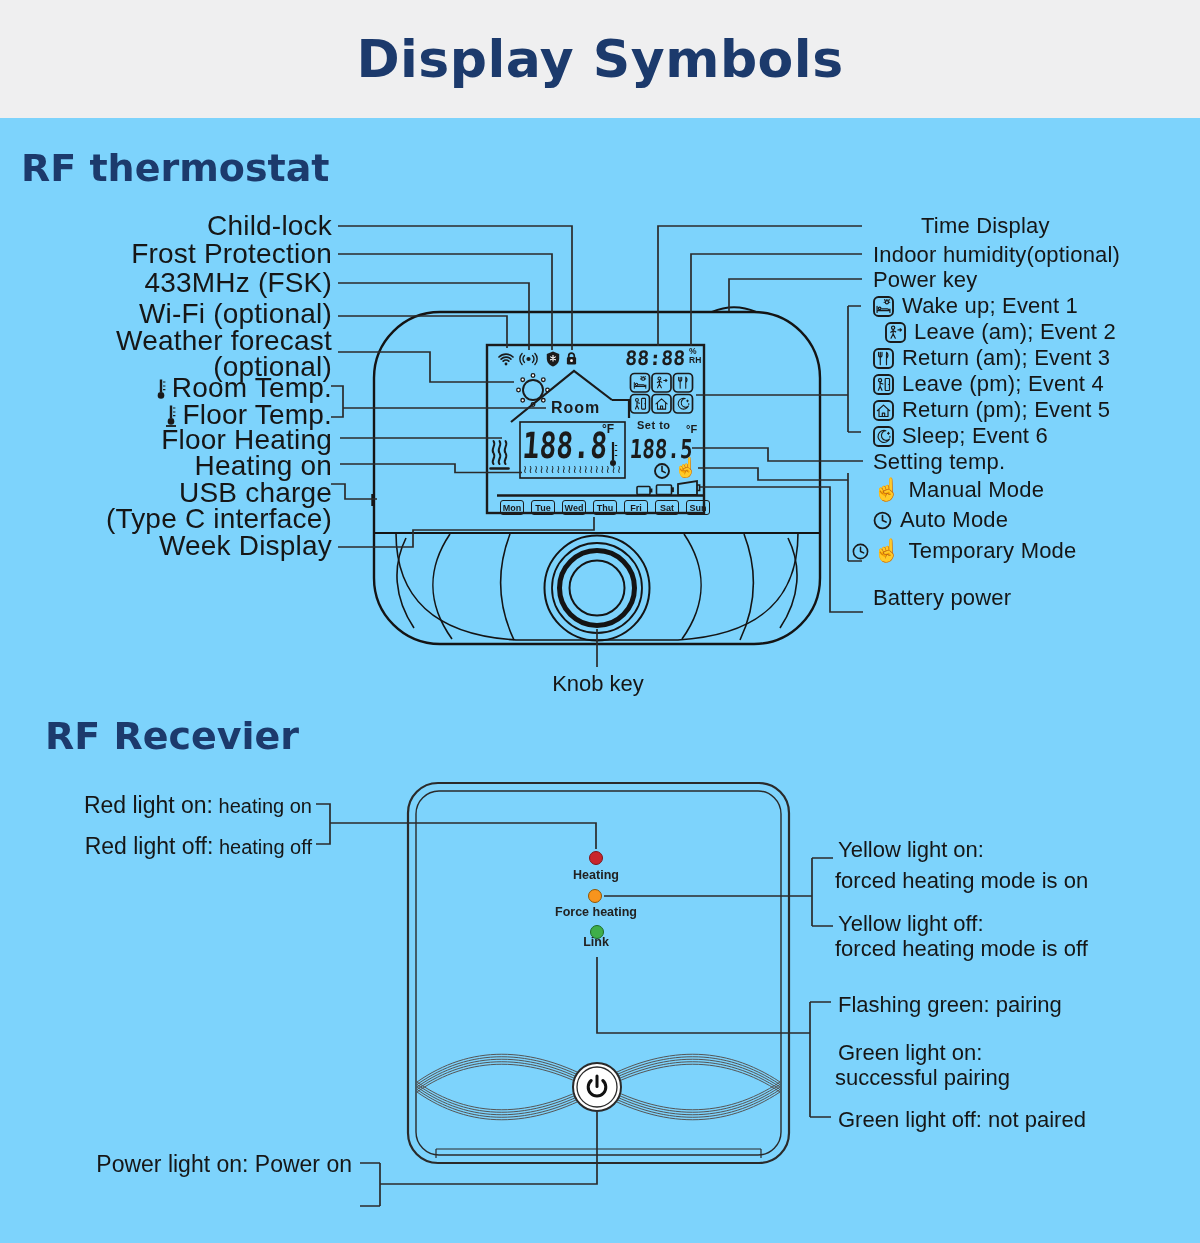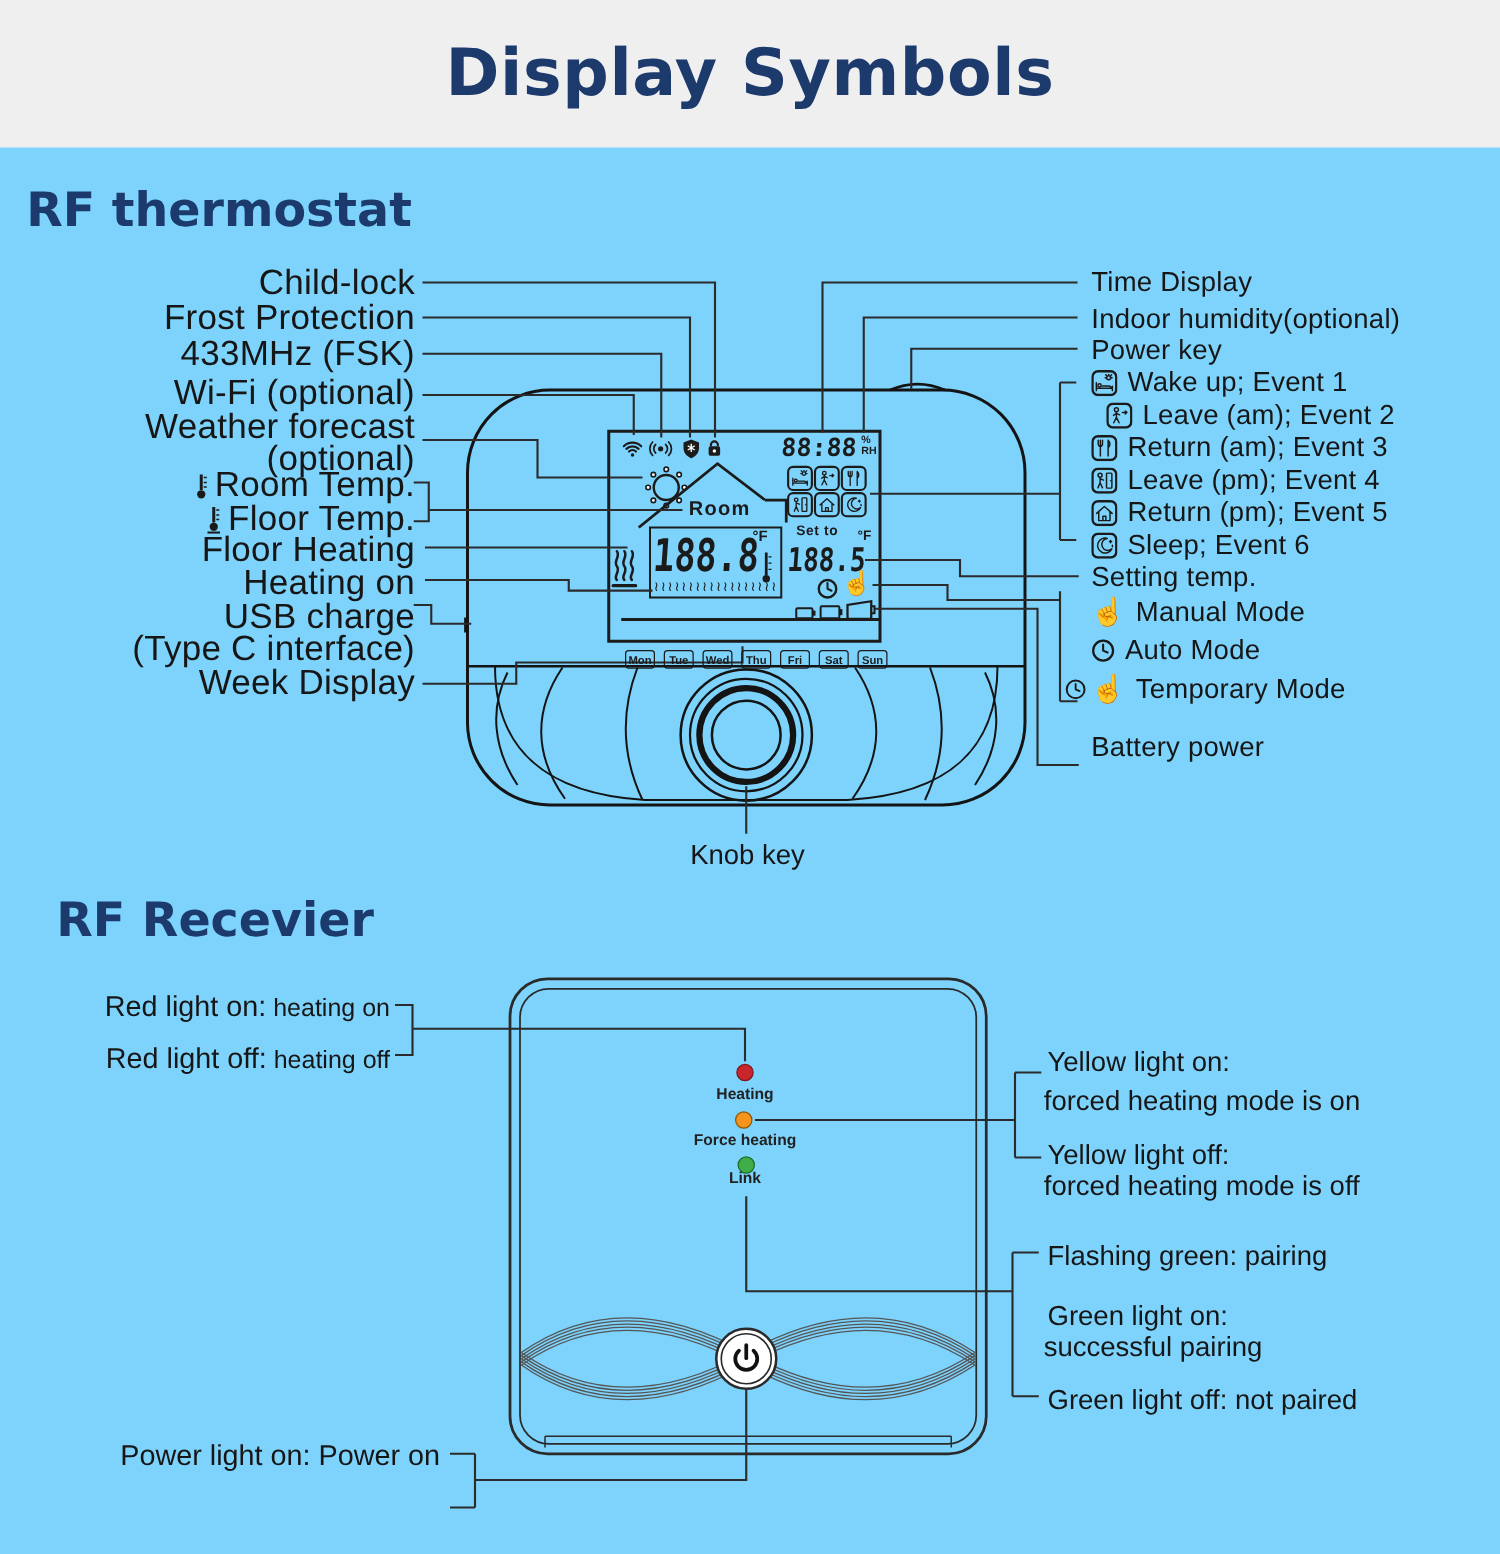--- a/index.html
+++ b/index.html
@@ -13,21 +13,21 @@
   .txt{position:absolute;z-index:2;white-space:nowrap;}
   .llab{position:absolute;z-index:2;right:868px;font-size:28px;letter-spacing:0.2px;white-space:nowrap;
         display:flex;justify-content:flex-end;align-items:center;gap:5px;height:24px;}
   .rlab{position:absolute;z-index:2;left:873px;font-size:22px;letter-spacing:0.2px;white-space:nowrap;
         display:flex;align-items:center;gap:8px;height:24px;}
   .rlab .evbox{flex:0 0 auto;}
   .handglyph{font-size:22px;line-height:20px;}
   .seg{font-family:"DejaVu Sans Mono",monospace;font-weight:bold;color:#1b1b1b;
        transform-origin:left top;}
   .lcdtext{position:absolute;z-index:2;color:#1b1b1b;}
-  .weekrow{position:absolute;z-index:2;left:500px;top:520px;width:198px;display:flex;gap:7px;}
+  .weekrow{position:absolute;z-index:2;left:500px;top:500px;width:198px;display:flex;gap:7px;}
   .daybox{flex:0 0 auto;width:22px;height:13px;border:1.8px solid #1b1b1b;border-radius:3px;
           font-size:9px;font-weight:bold;display:flex;align-items:center;justify-content:center;color:#1b1b1b;}
   .ledlab{position:absolute;z-index:2;left:596px;transform:translateX(-50%);font-size:12.5px;font-weight:bold;color:#222;}
   .rcvlab-r{position:absolute;z-index:2;left:838px;font-size:22px;white-space:nowrap;}
   .rcvlab-l{position:absolute;z-index:2;right:888px;font-size:22px;white-space:nowrap;text-align:left;}
   .rcvlab-pwr{position:absolute;z-index:2;right:848px;font-size:23px;white-space:nowrap;text-align:right;}
   .mix-big{font-size:23px;}
   .mix-small{font-size:20px;}
 </style>
 </head>
@@ -299,21 +299,21 @@
   <div class="llab" style="top:481px;">
       <span>USB charge</span>
     </div>
   <div class="llab" style="top:507px;">
       <span>(Type C interface)</span>
     </div>
   <div class="llab" style="top:534px;">
       <span>Week Display</span>
     </div>
 
-  <div class="rlab" style="top:214px;">
+  <div class="rlab" style="top:214px;margin-left:48px;">
       <span>Time Display</span>
     </div>
   <div class="rlab" style="top:243px;">
       <span>Indoor humidity(optional)</span>
     </div>
   <div class="rlab" style="top:268px;">
       <span>Power key</span>
     </div>
 
   <div class="rlab" style="top:294px;">

